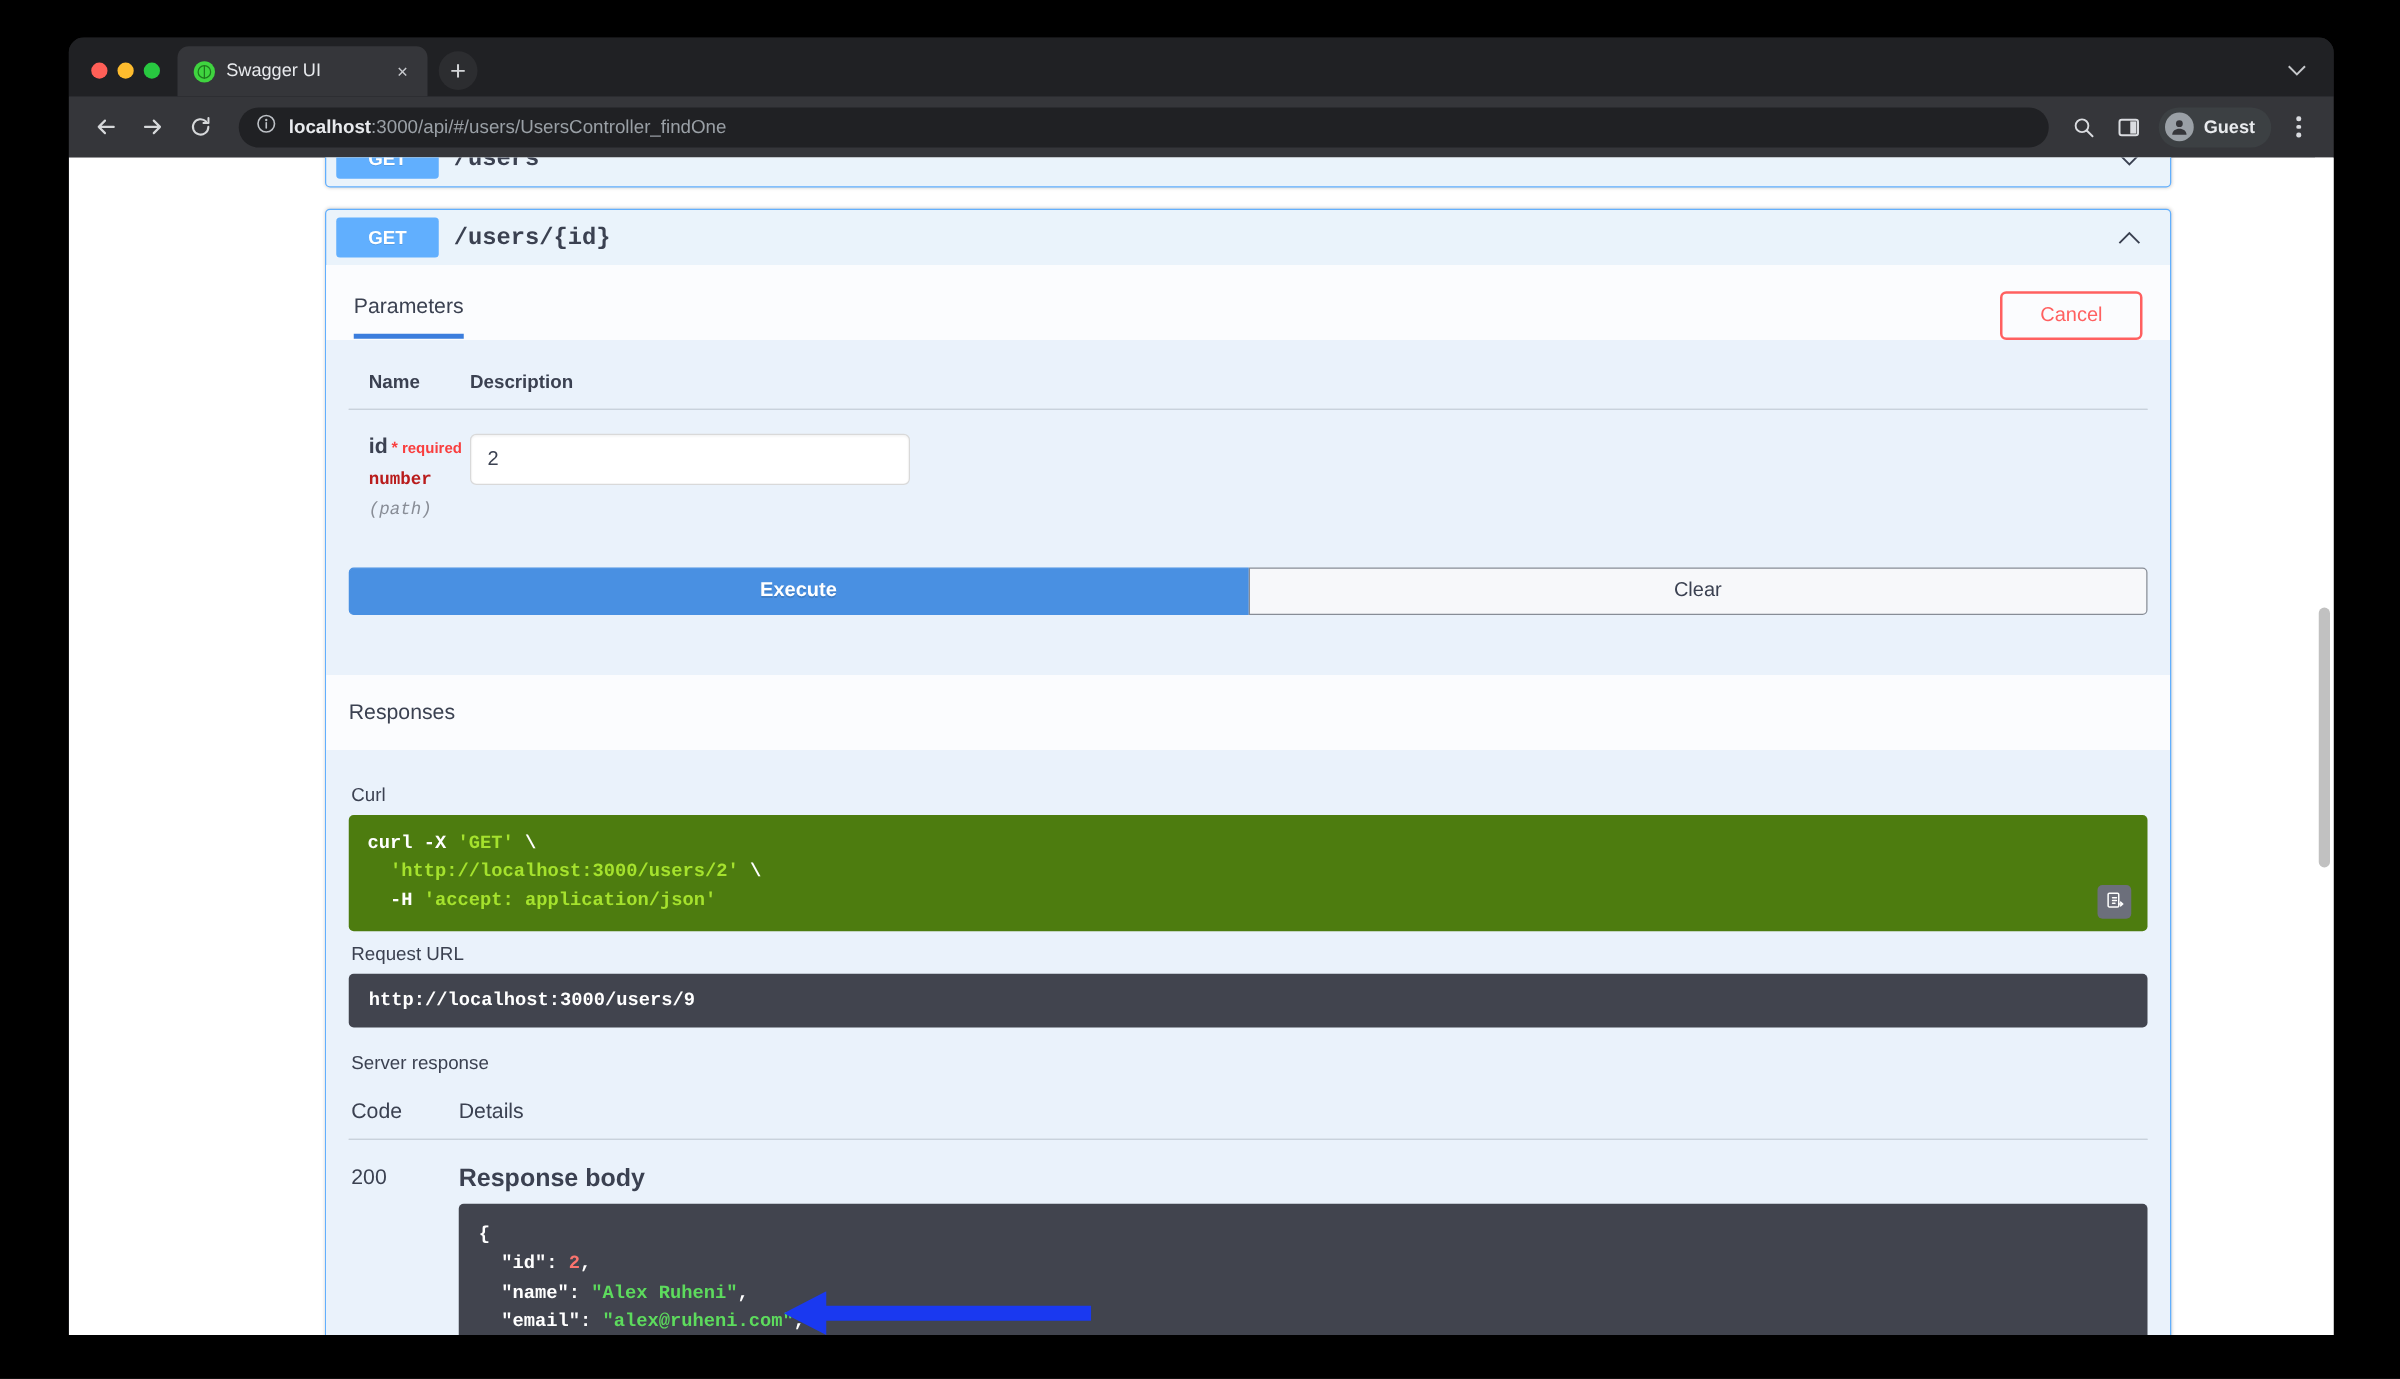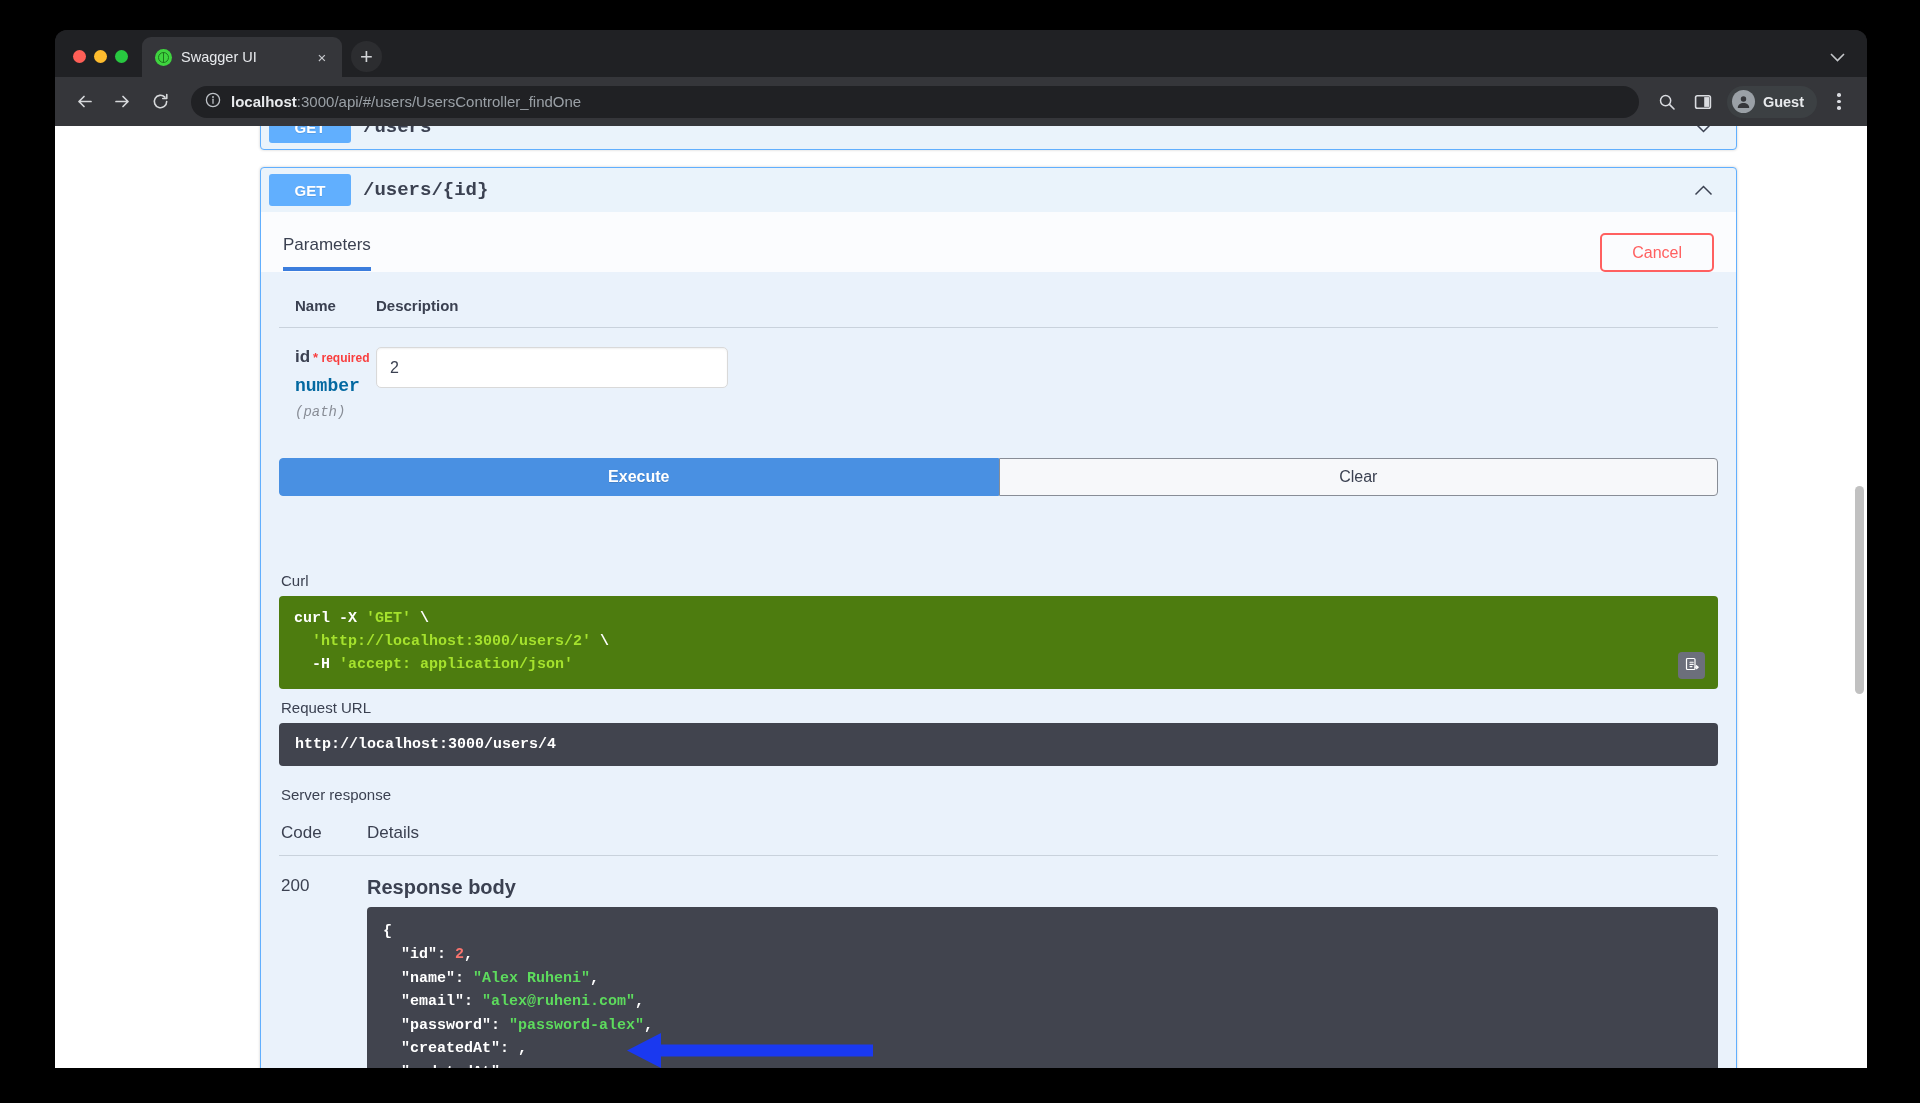--- a/index.html
+++ b/index.html
@@ -230,21 +230,21 @@
   table.params td { vertical-align: top; padding-top: 19px; padding-bottom: 10px; }
   td.col-name { padding-left: 16px; }
   .p-name {
     font-size: 17px; font-weight: bold; color: #3b4151;
     font-family: "Liberation Sans", sans-serif;
   }
   .p-required { color: #f93e3e; font-size: 12px; font-weight: bold; margin-left: 3px; }
   .p-required .star { font-size: 13px; }
   .p-type {
     font-family: "Liberation Mono", monospace;
-    font-size: 18px; color: #0369a1; font-weight: bold;
+    font-size: 14px; color: #b91c1c; font-weight: bold;
     margin-top: 9px;
   }
   .p-in {
     font-family: "Liberation Mono", monospace;
     font-size: 14px; color: #888d96; font-style: italic;
     margin-top: 8px;
   }
   .param-input {
     width: 352px; height: 41px;
     border: 1px solid #d9d9d9;
@@ -527,36 +527,37 @@
                   </tr>
                 </tbody>
               </table>
 
               <div class="exec-row">
                 <button class="btn-execute">Execute</button>
                 <button class="btn-clear">Clear</button>
               </div>
             </div>
 
+            <div class="responses-header">Responses</div>
 
             <div class="responses-body">
 
               <div class="sub-label">Curl</div>
               <div class="code-block"><span><span>curl -X </span><span class="str">'GET'</span><span> \</span></span>
 <span><span>  </span><span class="str">'http://localhost:3000/users/2'</span><span> \</span></span>
 <span><span>  -H </span><span class="str">'accept: application/json'</span></span><span class="copy-btn" style="right:13px;bottom:10px;">
                   <svg width="16" height="16" viewBox="0 0 16 16" aria-hidden="true">
                     <rect x="2.5" y="1.5" width="8.5" height="11" rx="1" stroke="currentColor" stroke-width="1.2" fill="none"></rect>
                     <path d="M6 5.2h3.2M6 7.4h3.2M6 9.6h2" stroke="currentColor" stroke-width="1.1" stroke-linecap="round"></path>
                     <path d="M11 10.2h3.2M12.4 8.7L14.2 10.2L12.4 11.7" stroke="currentColor" stroke-width="1.2" fill="none" stroke-linecap="round" stroke-linejoin="round"></path>
                   </svg>
                 </span></div>
 
               <div class="sub-label">Request URL</div>
-              <div class="url-block">http://localhost:3000/users/4</div>
+              <div class="url-block">http://localhost:3000/users/9</div>
 
               <div class="server-response-label">Server response</div>
 
               <table class="resp">
                 <thead>
                   <tr>
                     <th class="c-code">Code</th>
                     <th>Details</th>
                   </tr>
                 </thead>

